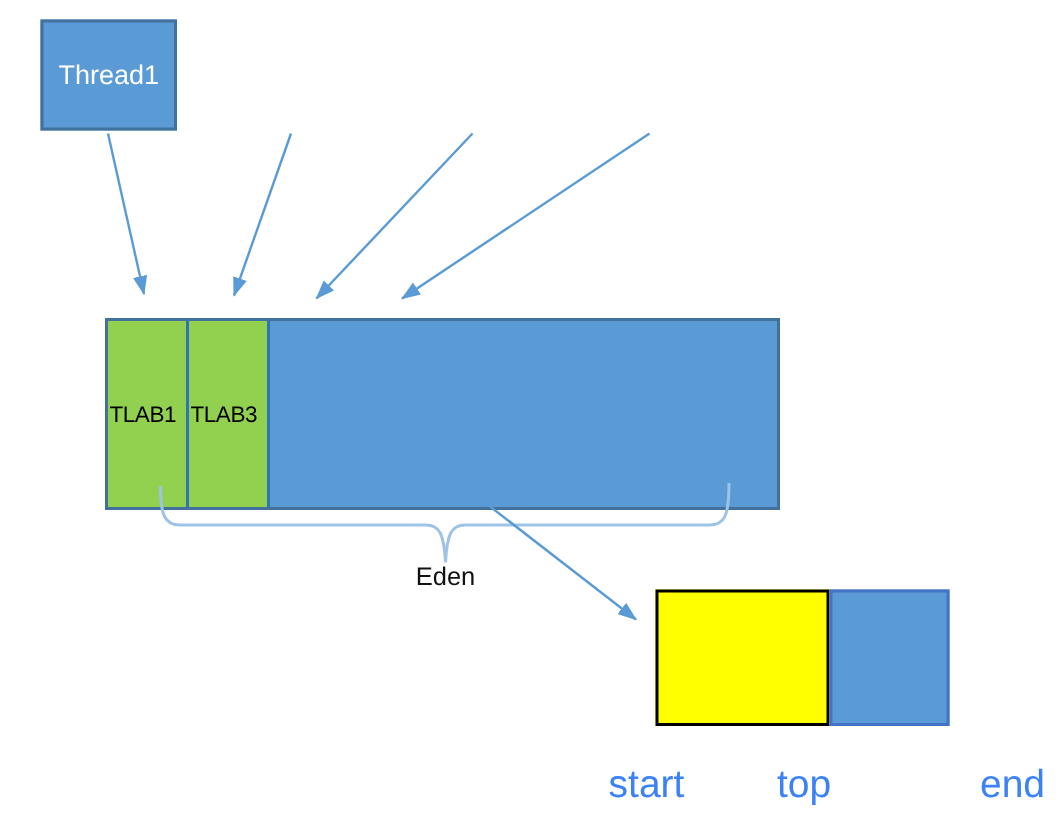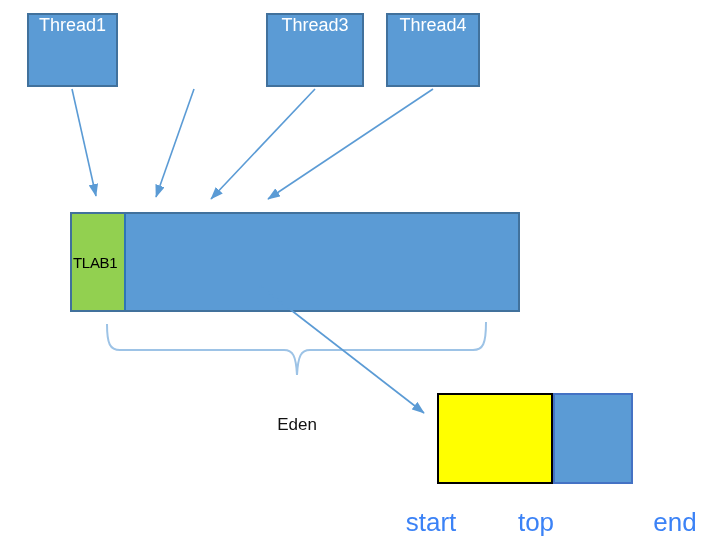--- a/index.html
+++ b/index.html
@@ -3,45 +3,45 @@
 <meta charset="utf-8">
 <style>
   html,body{margin:0;padding:0;background:#fff;}
   #canvas{
     position:relative;width:707px;height:559px;background:#fff;overflow:hidden;
     font-family:"Liberation Sans",sans-serif;color:#000;
   }
   .thread{
     position:absolute;top:13px;height:74px;box-sizing:border-box;
     background:var(--box-blue);border:2px solid var(--box-blue-border);
-    color:#fff;display:flex;align-items:flex-start;justify-content:center;
+    color:#fff;display:flex;align-items:center;justify-content:center;
     font-size:18px;
   }
   #t1{left:27px;width:91px}
   #t2{left:145px;width:98px}
   #t3{left:266px;width:98px}
   #t4{left:386px;width:94px}
   .bar{
-    position:absolute;left:70px;top:212px;width:450px;height:100px;
+    position:absolute;left:70px;top:212px;width:450px;height:128px;
     box-sizing:border-box;background:var(--box-blue);
     border:2px solid var(--box-blue-border);display:flex;justify-content:space-between;
   }
   .cell{
     flex:0 0 54px;box-sizing:border-box;background:var(--tlab-green);
     border-right:2px solid var(--cell-border-blue);
     display:flex;align-items:center;padding-left:1px;
     font-size:15px;letter-spacing:-0.3px;color:#000;
   }
   .overlay{
     position:absolute;left:0;top:0;width:707px;height:559px;
     z-index:5;pointer-events:none;
   }
   .eden-label{
     position:absolute;left:297px;top:375px;transform:translateX(-50%);
-    font-size:17px;color:#111;margin-top:40px;
+    font-size:17px;color:#111;
   }
   .tlab-title{
     position:absolute;left:437px;top:362px;width:196px;text-align:center;
     font-size:20px;color:#111;
   }
   .tlab-used{
     position:absolute;left:437px;top:393px;width:116px;height:91px;
     box-sizing:border-box;background:var(--highlight-yellow);
     border:2px solid #000;
   }
@@ -59,30 +59,27 @@
   #p-end{left:675px}
 </style>
 </head>
 <body>
 
 <div id="canvas">
 
   <div class="thread" id="t1">
     <span>Thread1</span>
   </div>
-  <div class="thread" id="t3">
-    <span>Thread3</span>
-  </div>
-  <div class="thread" id="t4">
-    <span>Thread4</span>
-  </div>
 
   <div class="bar">
     <div class="cell">
       <span>TLAB1</span>
+    </div>
+    <div class="cell">
+      <span>TLAB3</span>
     </div>
     <div style="flex:1"></div>
   </div>
 
   <div class="eden-label">Eden</div>
 
   <div class="tlab-used"></div>
   <div class="tlab-free"></div>
   <div class="ptr" id="p-start">start</div>
   <div class="ptr" id="p-top">top</div>

